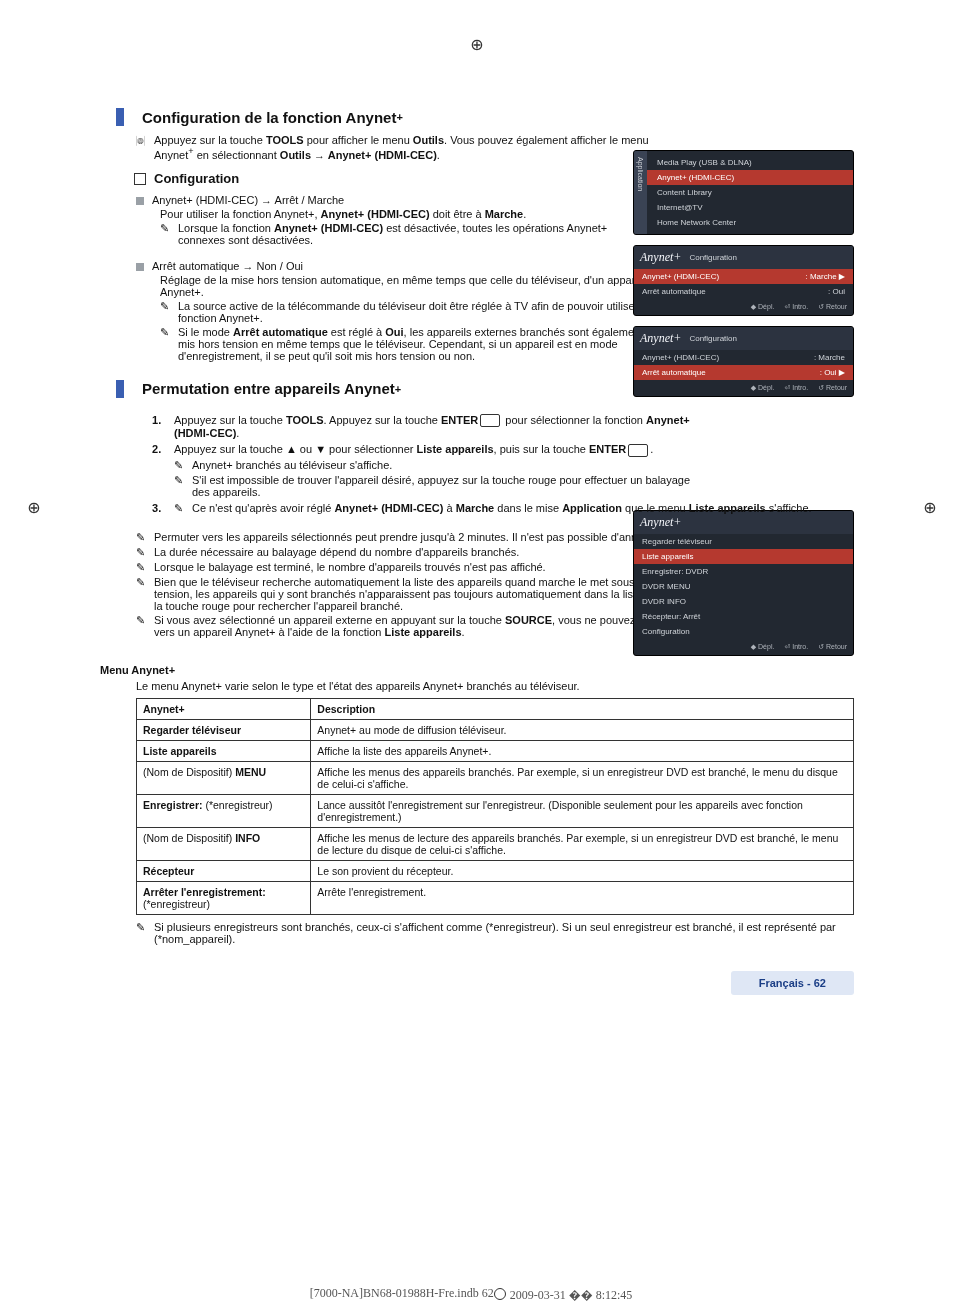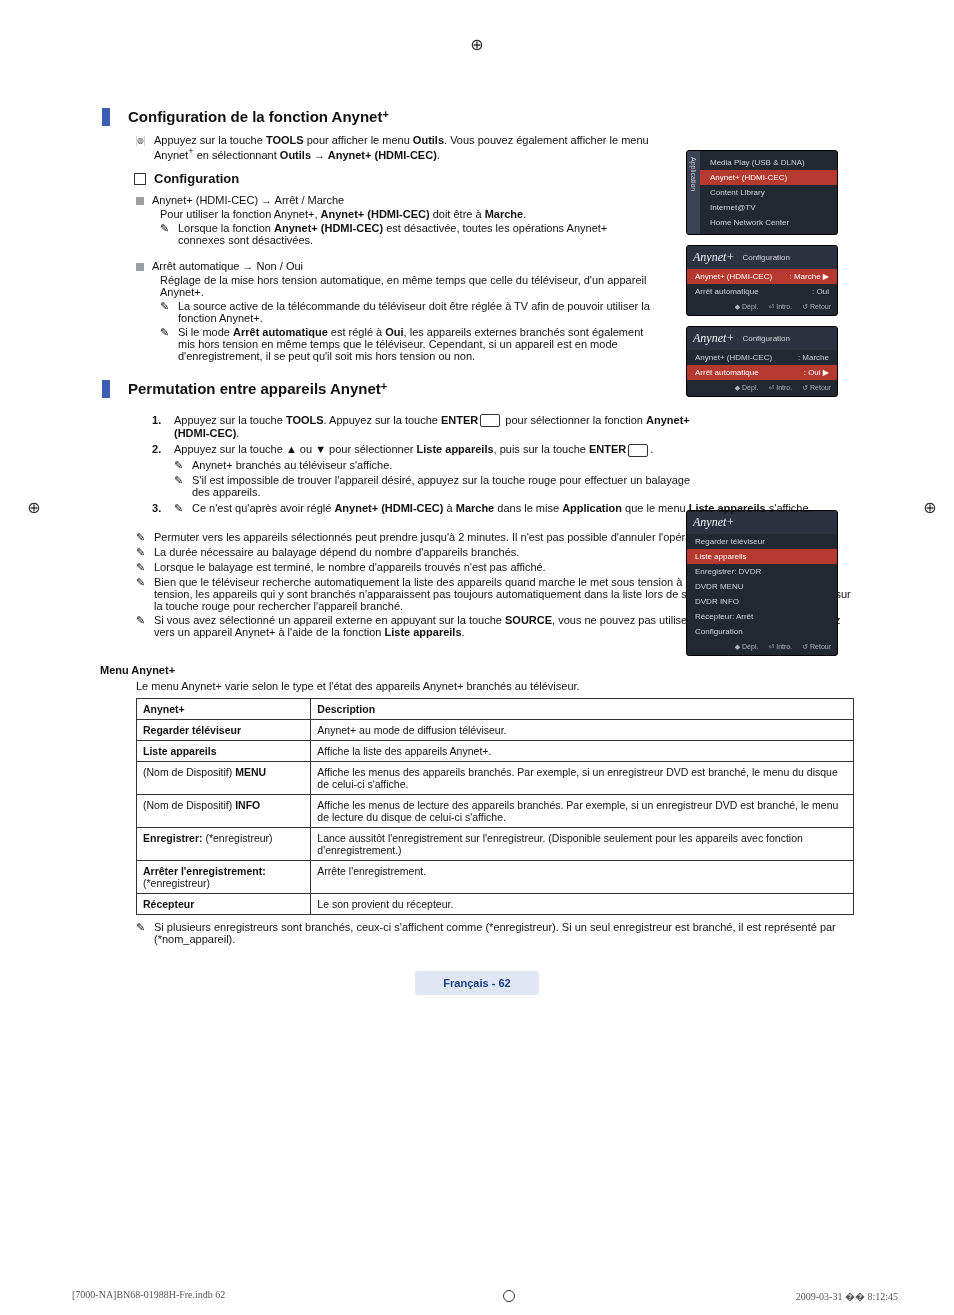--- a/index.html
+++ b/index.html
@@ -2,21 +2,21 @@
 <html><head>
 <meta charset="utf-8">
 <style>
 body{margin:0;font-family:Arial,Helvetica,sans-serif;font-size:11px;color:#111;background:#fff;width:954px}
 .page{padding:108px 100px 20px 100px;position:relative}
 .regmark{position:absolute;font-size:16px;color:#333}
 .regmark.top{left:50%;top:44px;transform:translate(-50%,-50%)}
 .regmark.left{left:34px;top:50%;transform:translate(-50%,-50%)}
 .regmark.right{right:24px;top:50%;transform:translate(50%,-50%)}
 .regmark.bottom{left:50%;top:1240px;transform:translate(-50%,-50%)}
-h2{font-size:15px;font-weight:bold;margin:0 0 8px 2px;display:flex;align-items:flex-start}
+h2{font-size:15px;font-weight:bold;margin:0 0 8px 16px;display:flex;align-items:center}
 h2 .bar{width:8px;height:18px;background:#3a5fb2;margin-right:18px}
 h2 .plus{font-size:11px;vertical-align:super}
 .sec{margin-bottom:18px}
 .body{padding-left:36px}
 .row{display:flex;align-items:flex-start;margin:2px 0}
 .glyph{width:18px;flex:none;text-align:left;font-size:11px}
 .txt{flex:1}
 .sub1{margin-left:0}
 .sub2{margin-left:24px}
 .q{font-size:13px;font-weight:bold;margin:10px 0 6px -2px}
@@ -25,26 +25,26 @@
 .bsqline{font-weight:normal;margin:8px 0 2px 0}
 ol.steps{list-style:none;padding:0;margin:16px;counter-reset:s}
 ol.steps>li{counter-increment:s;position:relative;padding-left:22px;margin:4px 0}
 ol.steps>li::before{content:counter(s)'.';position:absolute;left:0;font-weight:bold}
 .enter-icn{display:inline-block;width:18px;height:11px;border:1px solid #333;border-radius:2px;vertical-align:middle;margin:0 2px}
 b{font-weight:bold}
 .menubox{margin-top:26px}
 .menubox h4{font-weight:bold;font-size:11px;margin:0 0 4px 0}
 table.anynet{width:100%;border-collapse:collapse;font-size:10.5px}
 table.anynet th,table.anynet td{border:1px solid #333;padding:4px 6px;text-align:left;vertical-align:top}
-.pagefoot{margin-top:26px;text-align:center}
+.pagefoot{margin-top:26px;text-align:right}
 .pf-pill{display:inline-block;background:#dfe7f5;color:#1b3e86;font-weight:bold;padding:6px 28px;border-radius:3px}
-.printline{position:absolute;left:72px;right:56px;bottom:12px;font-size:10px;color:#555;display:flex;justify-content:space-between;font-family:Georgia,'Times New Roman',serif}
+.printline{position:absolute;left:44px;right:56px;bottom:12px;font-size:12px;color:#555;display:flex;justify-content:center;font-family:Georgia,'Times New Roman',serif}
 .alignmk{display:inline-block;width:10px;height:10px;border-radius:50%;border:1px solid #333;margin-right:4px;vertical-align:middle}
 
-.shots{position:absolute;right:116px;top:150px;width:152px}
+.shots{position:absolute;right:100px;top:150px;width:221px}
 .shot{background:#222831;border:1px solid #000;border-radius:3px;margin-bottom:10px;color:#cfd3d8;font-size:8px;overflow:hidden}
 .shot .hd{display:flex;align-items:center;padding:4px 6px;background:#2c3340}
 .shot .hd .logo{font-style:italic;font-family:'Brush Script MT',cursive;color:#f4f6fa;font-size:12px;margin-right:8px}
 .shot .hd .ttl{color:#cfd3d8}
 .shot .rowi{display:flex;justify-content:space-between;padding:3px 8px}
 .shot .rowi.sel{background:#b5392f;color:#fff}
 .shot .foot{display:flex;justify-content:flex-end;gap:10px;padding:4px 6px;font-size:7px;color:#aeb3ba}
 .shot1 .side{display:flex}
 .shot1 .tab{writing-mode:vertical-rl;background:#3a4354;padding:6px 3px;font-size:7px;color:#cfd3d8}
 .shot1 .list{flex:1;padding:4px 0}
@@ -235,34 +235,34 @@
             </tr>
         <tr>
               <td><b>Liste appareils</b></td>
               <td>Affiche la liste des appareils Anynet+.</td>
             </tr>
         <tr>
               <td><span>(Nom de Dispositif) </span><b>MENU</b></td>
               <td>Affiche les menus des appareils branchés. Par exemple, si un enregistreur DVD est branché, le menu du disque de celui-ci s'affiche.</td>
             </tr>
         <tr>
+              <td><b>Enregistrer:</b> (*enregistreur)</td>
+              <td>Lance aussitôt l'enregistrement sur l'enregistreur. (Disponible seulement pour les appareils avec fonction d'enregistrement.)</td>
+            </tr>
+        <tr>
               <td><span>(Nom de Dispositif) </span><b>INFO</b></td>
               <td>Affiche les menus de lecture des appareils branchés. Par exemple, si un enregistreur DVD est branché, le menu de lecture du disque de celui-ci s'affiche.</td>
             </tr>
         <tr>
-              <td><b>Enregistrer:</b> (*enregistreur)</td>
-              <td>Lance aussitôt l'enregistrement sur l'enregistreur. (Disponible seulement pour les appareils avec fonction d'enregistrement.)</td>
+              <td><b>Récepteur</b></td>
+              <td>Le son provient du récepteur.</td>
             </tr>
         <tr>
               <td><b>Arrêter l'enregistrement:</b> (*enregistreur)</td>
               <td>Arrête l'enregistrement.</td>
-            </tr>
-        <tr>
-              <td><b>Récepteur</b></td>
-              <td>Le son provient du récepteur.</td>
             </tr>
       </tbody>
         </table>
       <div class="row" style="margin-top:6px">
           <span class="glyph">✎</span>
           <span class="txt">Si plusieurs enregistreurs sont branchés, ceux-ci s'affichent comme (*enregistreur). Si un seul enregistreur est branché, il est représenté par (*nom_appareil).</span>
         </div>
     </div>
   </div>
 

